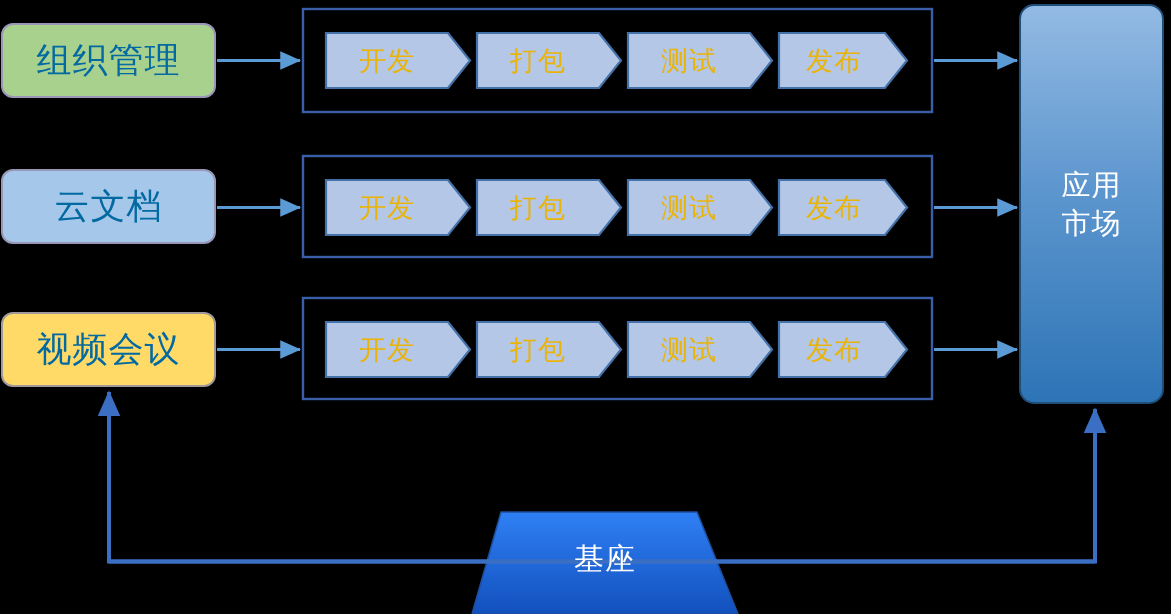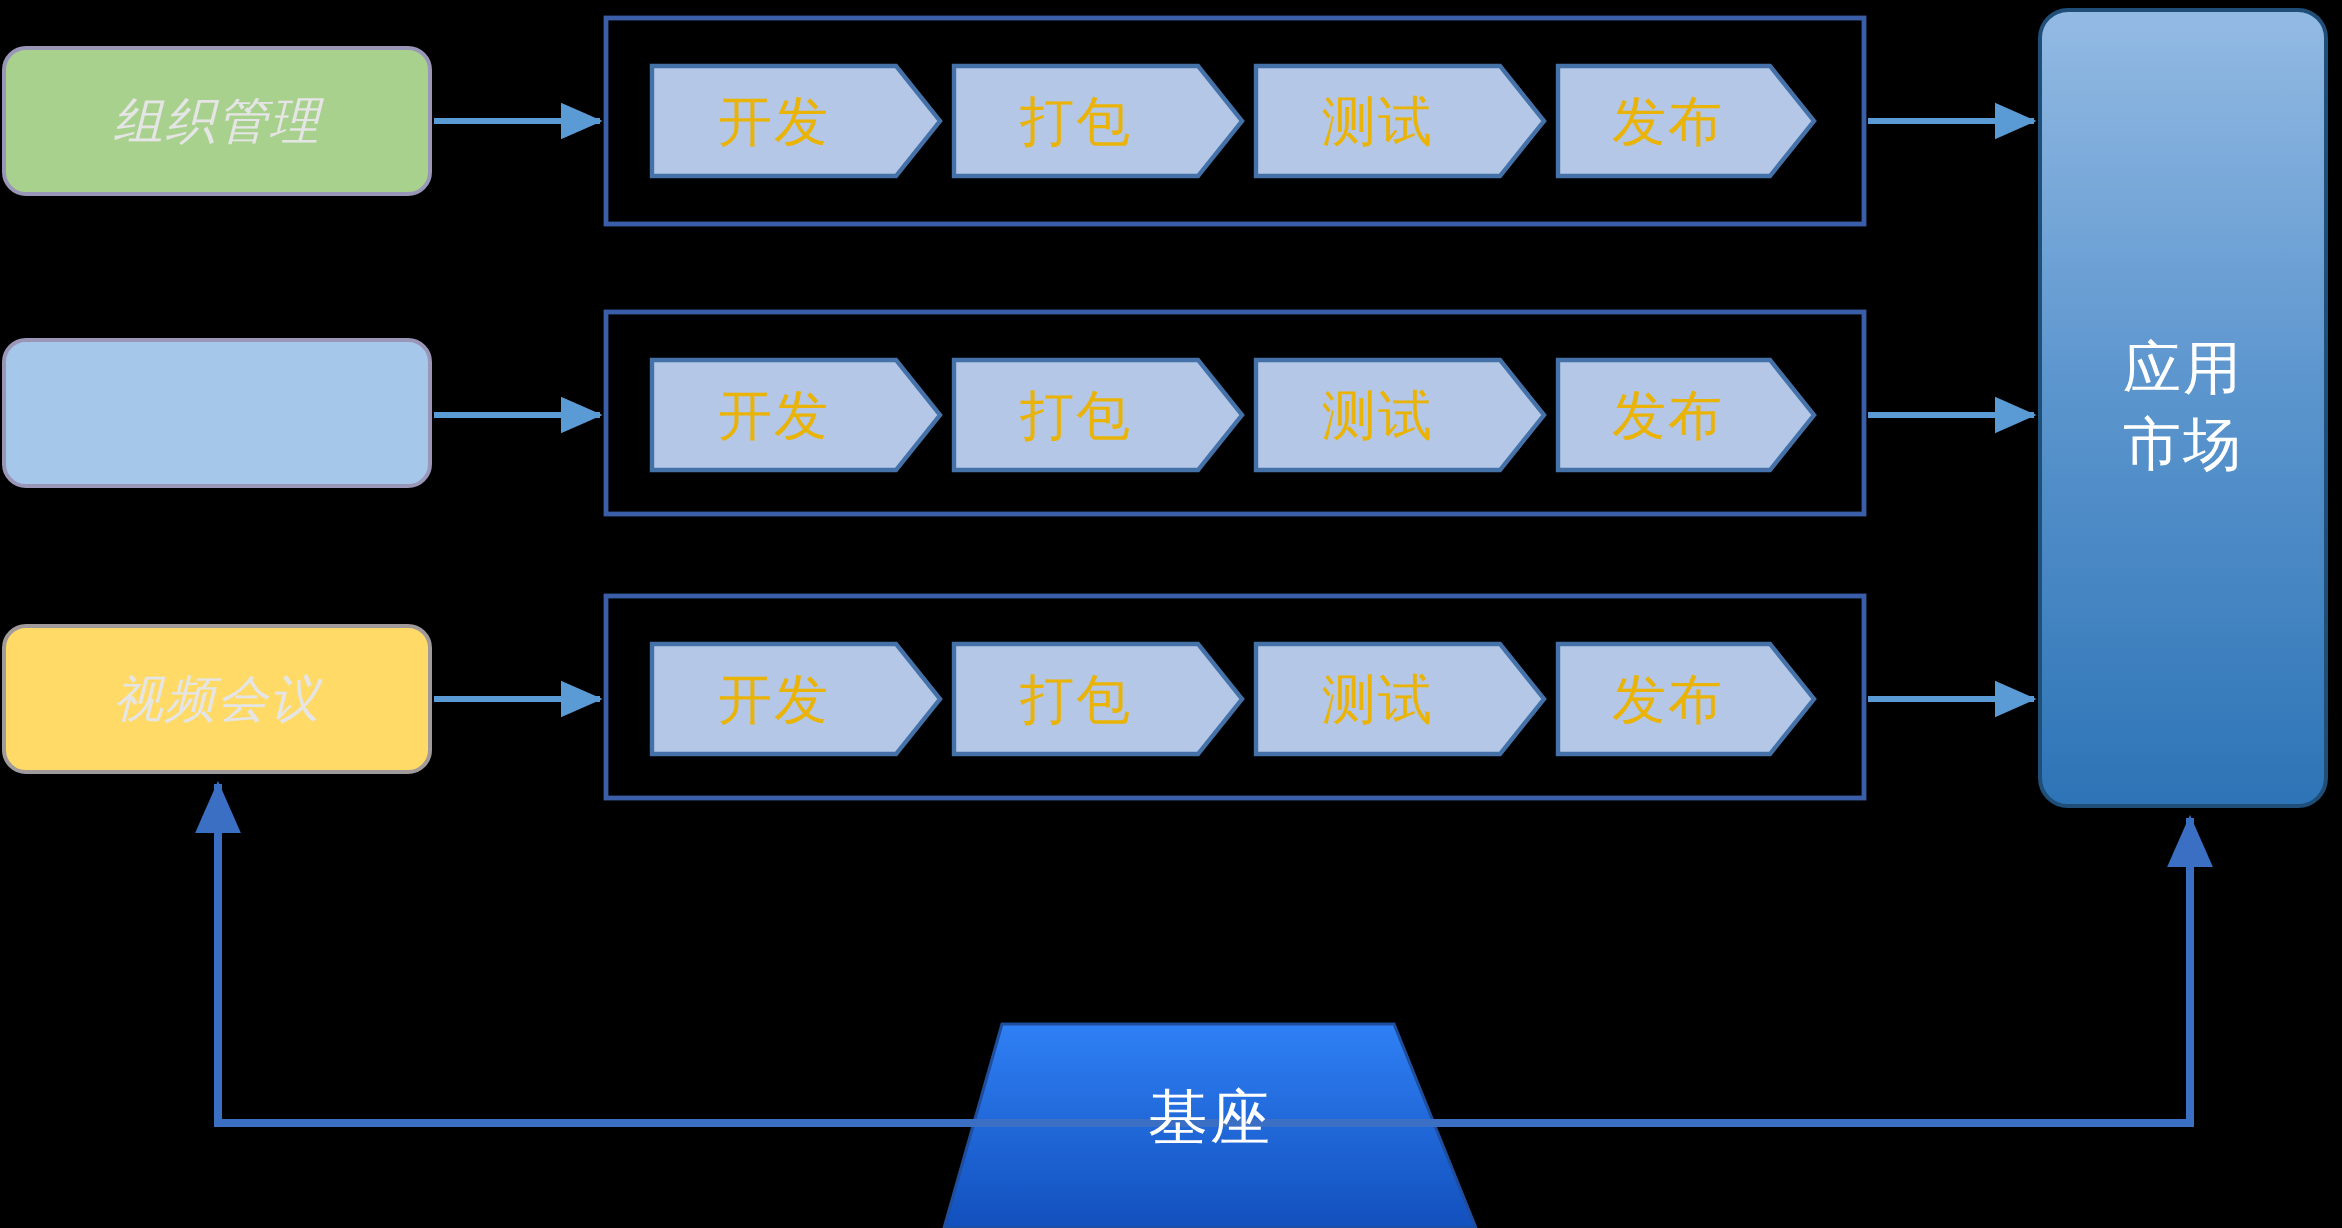--- a/index.html
+++ b/index.html
@@ -29,24 +29,23 @@
   .node-text {
     position: absolute;
     display: flex;
     align-items: center;
     justify-content: center;
     text-align: center;
     pointer-events: none;
     white-space: pre-line;
   }
   .src-label {
-    color: #e5e5e5;
-    font-size: 25px;
+    color: #0369a1;
+    font-size: 35px;
     letter-spacing: 1px;
-    font-style: italic;
   }
   .stage-label {
     color: #eab308;
     font-size: 27px;
     letter-spacing: 1px;
   }
   .market-label {
     color: #ffffff;
     font-size: 29px;
     line-height: 38px;
@@ -115,20 +114,21 @@
 
     <line x1="934" y1="60.5" x2="1017" y2="60.5" stroke="#5b9bd5" stroke-width="3" marker-end="url(#arrowlight)"></line>
     <line x1="934" y1="207.5" x2="1017" y2="207.5" stroke="#5b9bd5" stroke-width="3" marker-end="url(#arrowlight)"></line>
     <line x1="934" y1="349.5" x2="1017" y2="349.5" stroke="#5b9bd5" stroke-width="3" marker-end="url(#arrowlight)"></line>
 
     <path d="M 1095 561.5 L 109 561.5 L 109 392" fill="none" stroke="#3a6fc4" stroke-width="4" marker-end="url(#arrowdark)"></path>
     <path d="M 109 561.5 L 1095 561.5 L 1095 409" fill="none" stroke="#3a6fc4" stroke-width="4" marker-end="url(#arrowdark)"></path>
   </svg>
 
   <div class="node-text src-label" style="left:2px; top:24px; width:213px; height:73px;">组织管理</div>
+  <div class="node-text src-label" style="left:2px; top:170px; width:213px; height:73px;">云文档</div>
   <div class="node-text src-label" style="left:2px; top:313px; width:213px; height:73px;border-radius:20px;">视频会议</div>
 
   <div class="node-text stage-label" style="left:326px; top:33px; width:122px; height:55px;">开发</div>
   <div class="node-text stage-label" style="left:477px; top:33px; width:122px; height:55px;">打包</div>
   <div class="node-text stage-label" style="left:628px; top:33px; width:122px; height:55px;">测试</div>
   <div class="node-text stage-label" style="left:779px; top:33px; width:110px; height:55px;">发布</div>
 
   <div class="node-text stage-label" style="left:326px; top:180px; width:122px; height:55px;">开发</div>
   <div class="node-text stage-label" style="left:477px; top:180px; width:122px; height:55px;">打包</div>
   <div class="node-text stage-label" style="left:628px; top:180px; width:122px; height:55px;">测试</div>

